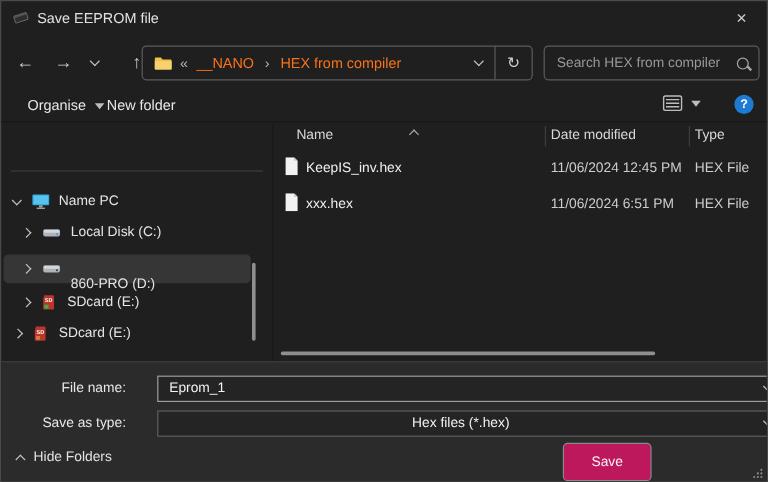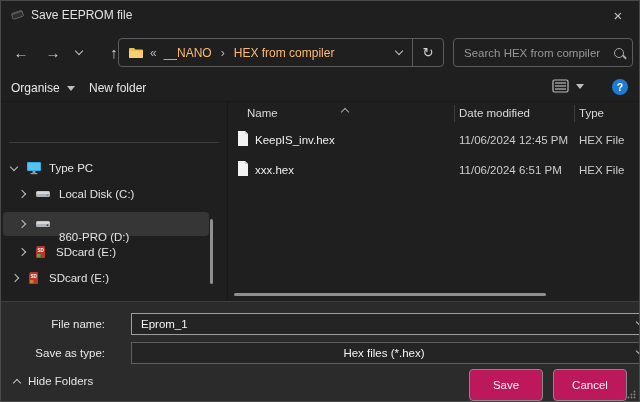--- a/index.html
+++ b/index.html
@@ -17,21 +17,21 @@
   .nav-btn{position:absolute;top:38px;width:28px;height:27px;display:flex;align-items:center;justify-content:center;color:#cfcfcf;font-size:15px;}
   .chev{display:inline-block;width:6px;height:6px;border-right:1.4px solid #c2c2c2;border-bottom:1.4px solid #c2c2c2;}
   .chev.sm{width:5px;height:5px;}
   .chev.down{transform:rotate(45deg);margin-top:-3px;}
   .chev.right{transform:rotate(-45deg);}
   .chev.up{transform:rotate(225deg);margin-top:3px;}
   .addressbar{position:absolute;left:117px;top:37px;width:326px;height:29px;box-sizing:border-box;
     border:1px solid #5c5c5c;border-radius:4px;display:flex;align-items:center;padding:0 0 0 9px;}
   .addr-sep{width:1px;height:27px;background:#5c5c5c;margin-left:10px;}
   .refresh-btn{width:30px;height:27px;display:flex;align-items:center;justify-content:center;color:#cfcfcf;font-size:13px;}
-  .crumb{white-space:nowrap;color:#fdba74;}
+  .crumb{white-space:nowrap;color:#f97316;}
   .crumb.dim{color:#b5b5b5;}
   .searchbox{position:absolute;left:452px;top:37px;width:180px;height:29px;box-sizing:border-box;
     border:1px solid #5c5c5c;border-radius:4px;display:flex;align-items:center;padding:0 8px;}
   .searchbox input{flex:1;background:transparent;border:none;outline:none;color:#cfcfcf;
     font-family:"Liberation Sans","DejaVu Sans",sans-serif;font-size:11.5px;min-width:0;}
   .searchbox input::placeholder{color:#989898;}
   .mag{position:relative;width:8px;height:8px;border:1.4px solid #a5a5a5;border-radius:50%;flex:none;margin-left:6px;}
   .mag::after{content:"";position:absolute;width:5px;height:1.5px;background:#a5a5a5;transform:rotate(45deg);right:-4px;bottom:-1px;}
   
   .tool-label{position:absolute;top:80px;color:#e8e8e8;font-size:12px;white-space:nowrap;display:flex;align-items:center;gap:7px;}
@@ -108,21 +108,21 @@
     <span class="chev sm down" style="margin-right:10px;"></span>
     <span class="addr-sep" style="margin-left:0;"></span>
     <span class="refresh-btn">↻</span>
   </div>
 
   <div class="searchbox">
     <input type="text" placeholder="Search HEX from compiler" style="">
     <span class="mag"></span>
   </div>
 
-  <div class="tool-label" style="left:10px;">
+  <div class="tool-label" style="left:22px;">
     <span>Organise</span>
     <span class="tri-down"></span>
   </div>
   <div class="tool-label" style="left:88px;">
     <span>New folder</span>
   </div>
   <div class="views-btn">
     <svg width="17" height="14" viewBox="0 0 17 14">
       <rect x="1" y="1" width="15" height="12" rx="1.5" fill="none" stroke="#bdbdbd" stroke-width="1.2"></rect>
       <line x1="3" y1="4" x2="14" y2="4" stroke="#bdbdbd" stroke-width="1.2"></line>
@@ -142,21 +142,21 @@
   <div class="side-divider"></div>
 
   <div class="side-row" style="left:10px;top:156px;">
     <span class="chev sm down" style="margin-right:9px;"></span>
     <svg class="icon16" viewBox="0 0 16 14">
       <rect x="1" y="1" width="14" height="9" rx="1" fill="#35aadc"></rect>
       <rect x="2" y="2" width="12" height="7" fill="#57c2ee"></rect>
       <rect x="6.5" y="10" width="3" height="2" fill="#9a9a9a"></rect>
       <rect x="4.5" y="12" width="7" height="1.2" fill="#9a9a9a"></rect>
     </svg>
-    <span style="margin-left:7px;">Type PC</span>
+    <span style="margin-left:7px;">Name PC</span>
   </div>
 
   <div class="side-row" style="left:18px;top:182px;">
     <span class="chev sm right" style="margin-right:10px;"></span>
     <svg class="icon16" viewBox="0 0 16 14">
       <rect x="1" y="4" width="14" height="6" rx="1.5" fill="#aeb4ba"></rect>
       <rect x="1.6" y="4.6" width="12.8" height="2.4" rx="1" fill="#d3d8dd"></rect>
       <circle cx="12.5" cy="8.2" r="0.9" fill="#4a90d9"></circle>
     </svg>
     <span style="margin-left:8px;">Local Disk (C:)</span>
@@ -234,21 +234,20 @@
   <div class="combo normal" style="top:341px;">
     <span>Hex files (*.hex)</span>
     <span class="chev sm down"></span>
   </div>
 
   <div class="hide-folders">
     <span class="chev sm up"></span>
     <span>Hide Folders</span>
   </div>
   <div class="dlg-btn" style="left:468px;">Save</div>
-  <div class="dlg-btn" style="left:552px;">Cancel</div>
 
   <svg class="grip" width="9" height="9" viewBox="0 0 9 9">
     <circle cx="7.5" cy="1.5" r="0.9" fill="#8a8a8a"></circle>
     <circle cx="7.5" cy="4.5" r="0.9" fill="#8a8a8a"></circle>
     <circle cx="7.5" cy="7.5" r="0.9" fill="#8a8a8a"></circle>
     <circle cx="4.5" cy="4.5" r="0.9" fill="#8a8a8a"></circle>
     <circle cx="4.5" cy="7.5" r="0.9" fill="#8a8a8a"></circle>
     <circle cx="1.5" cy="7.5" r="0.9" fill="#8a8a8a"></circle>
   </svg>
 

